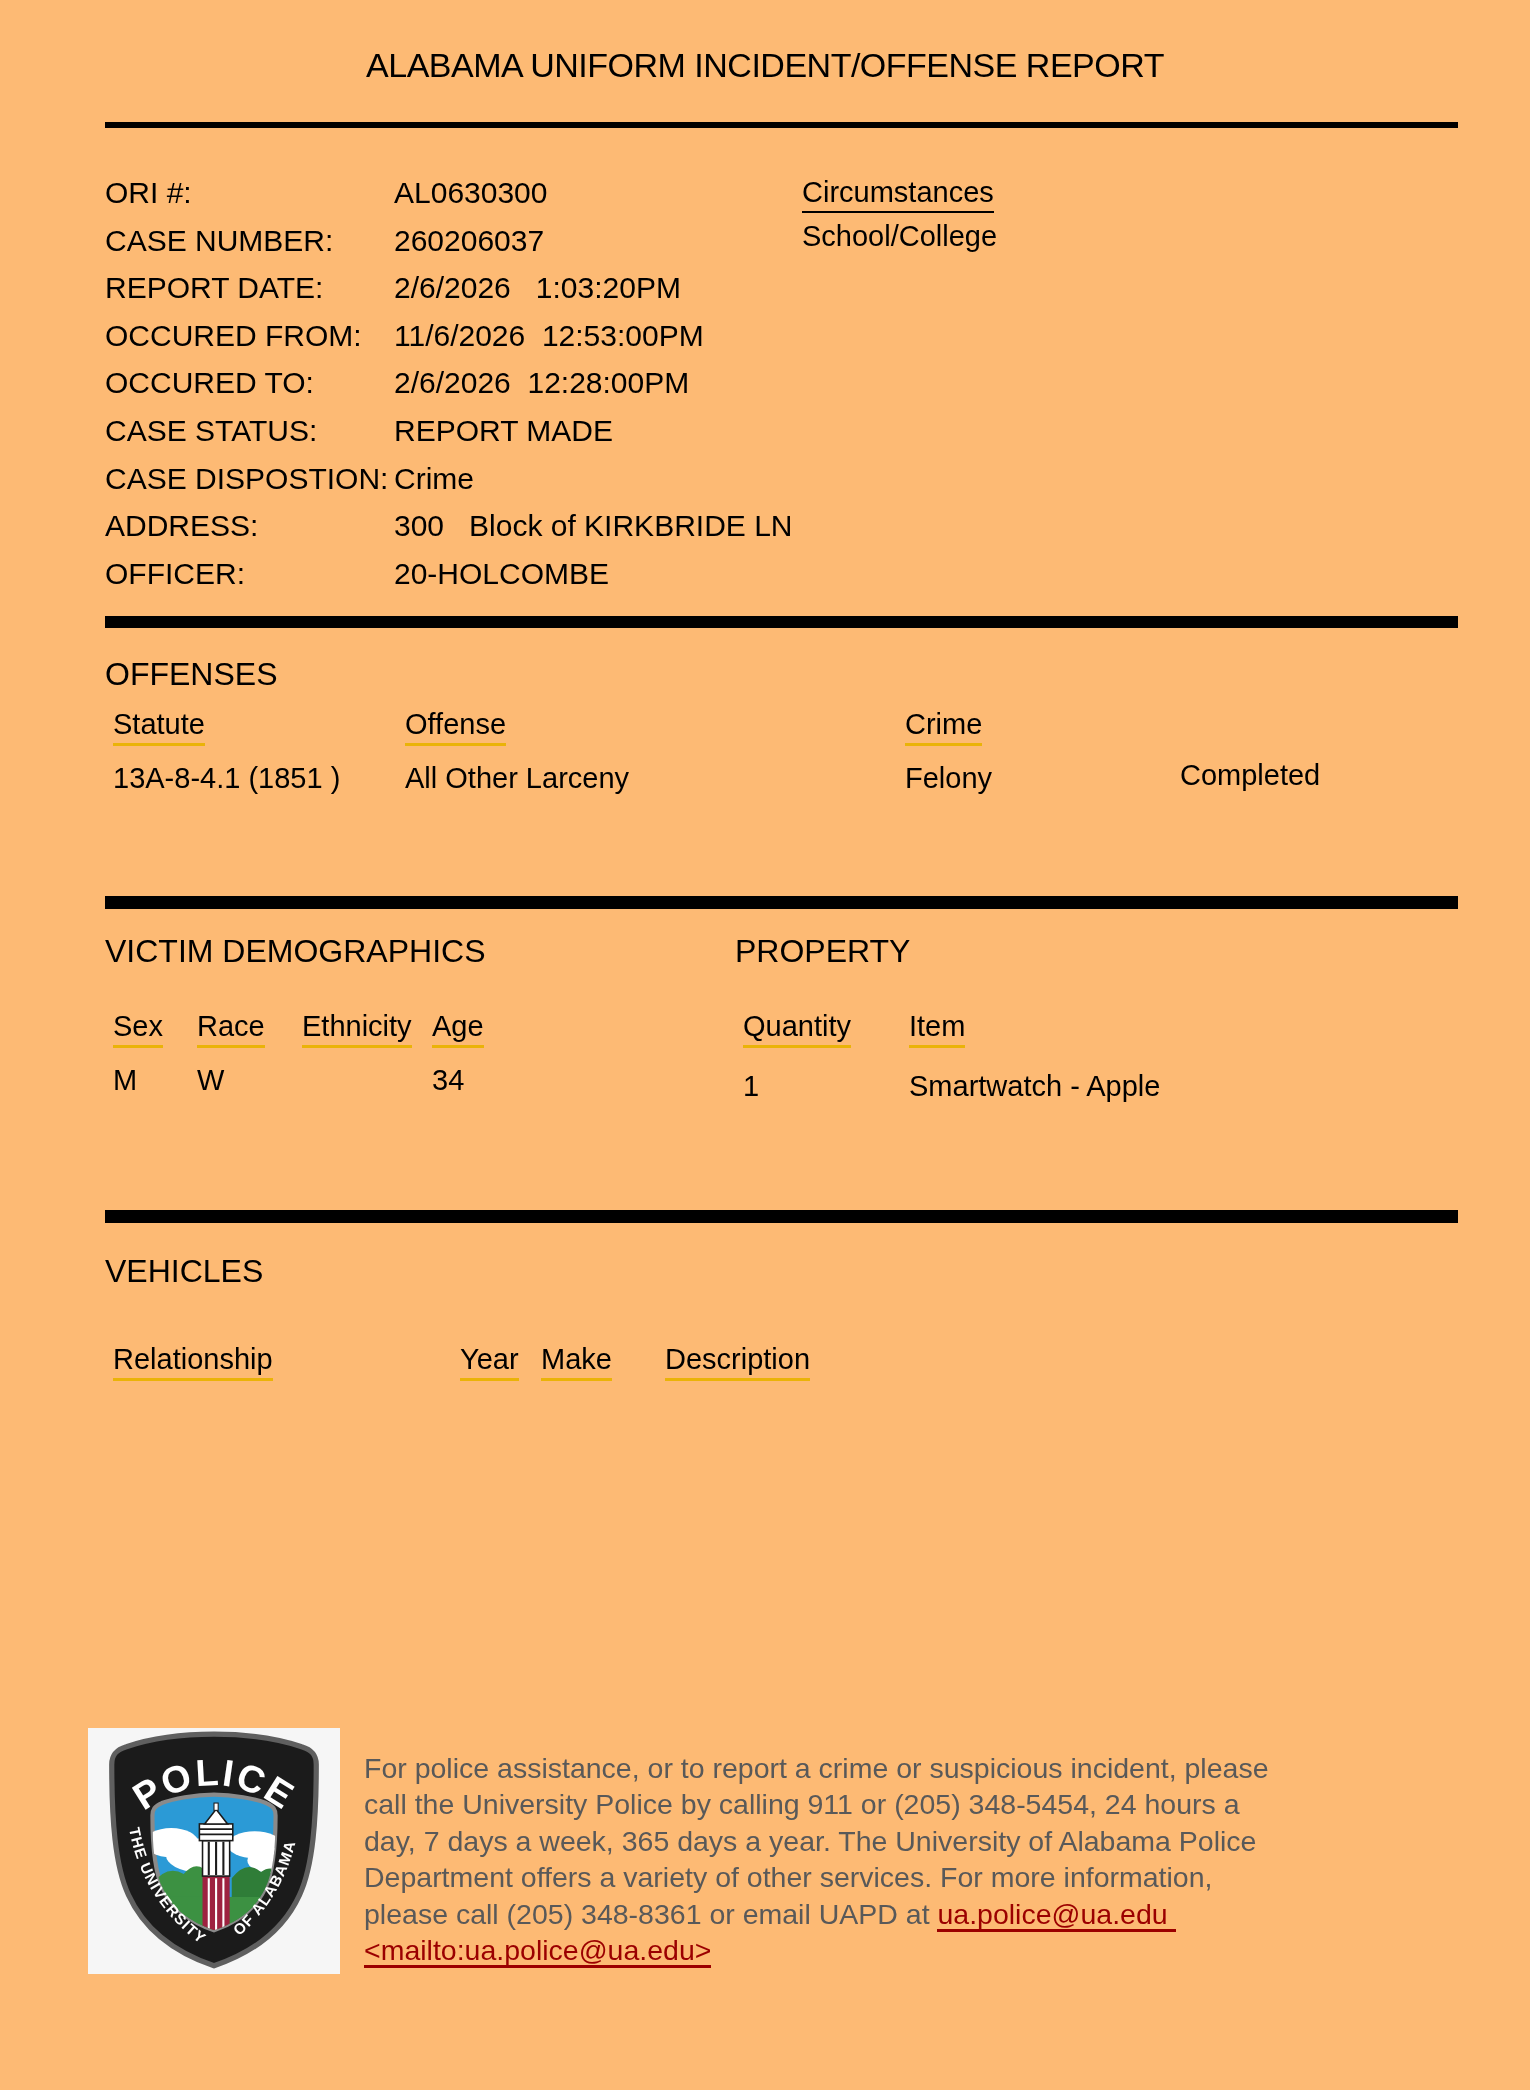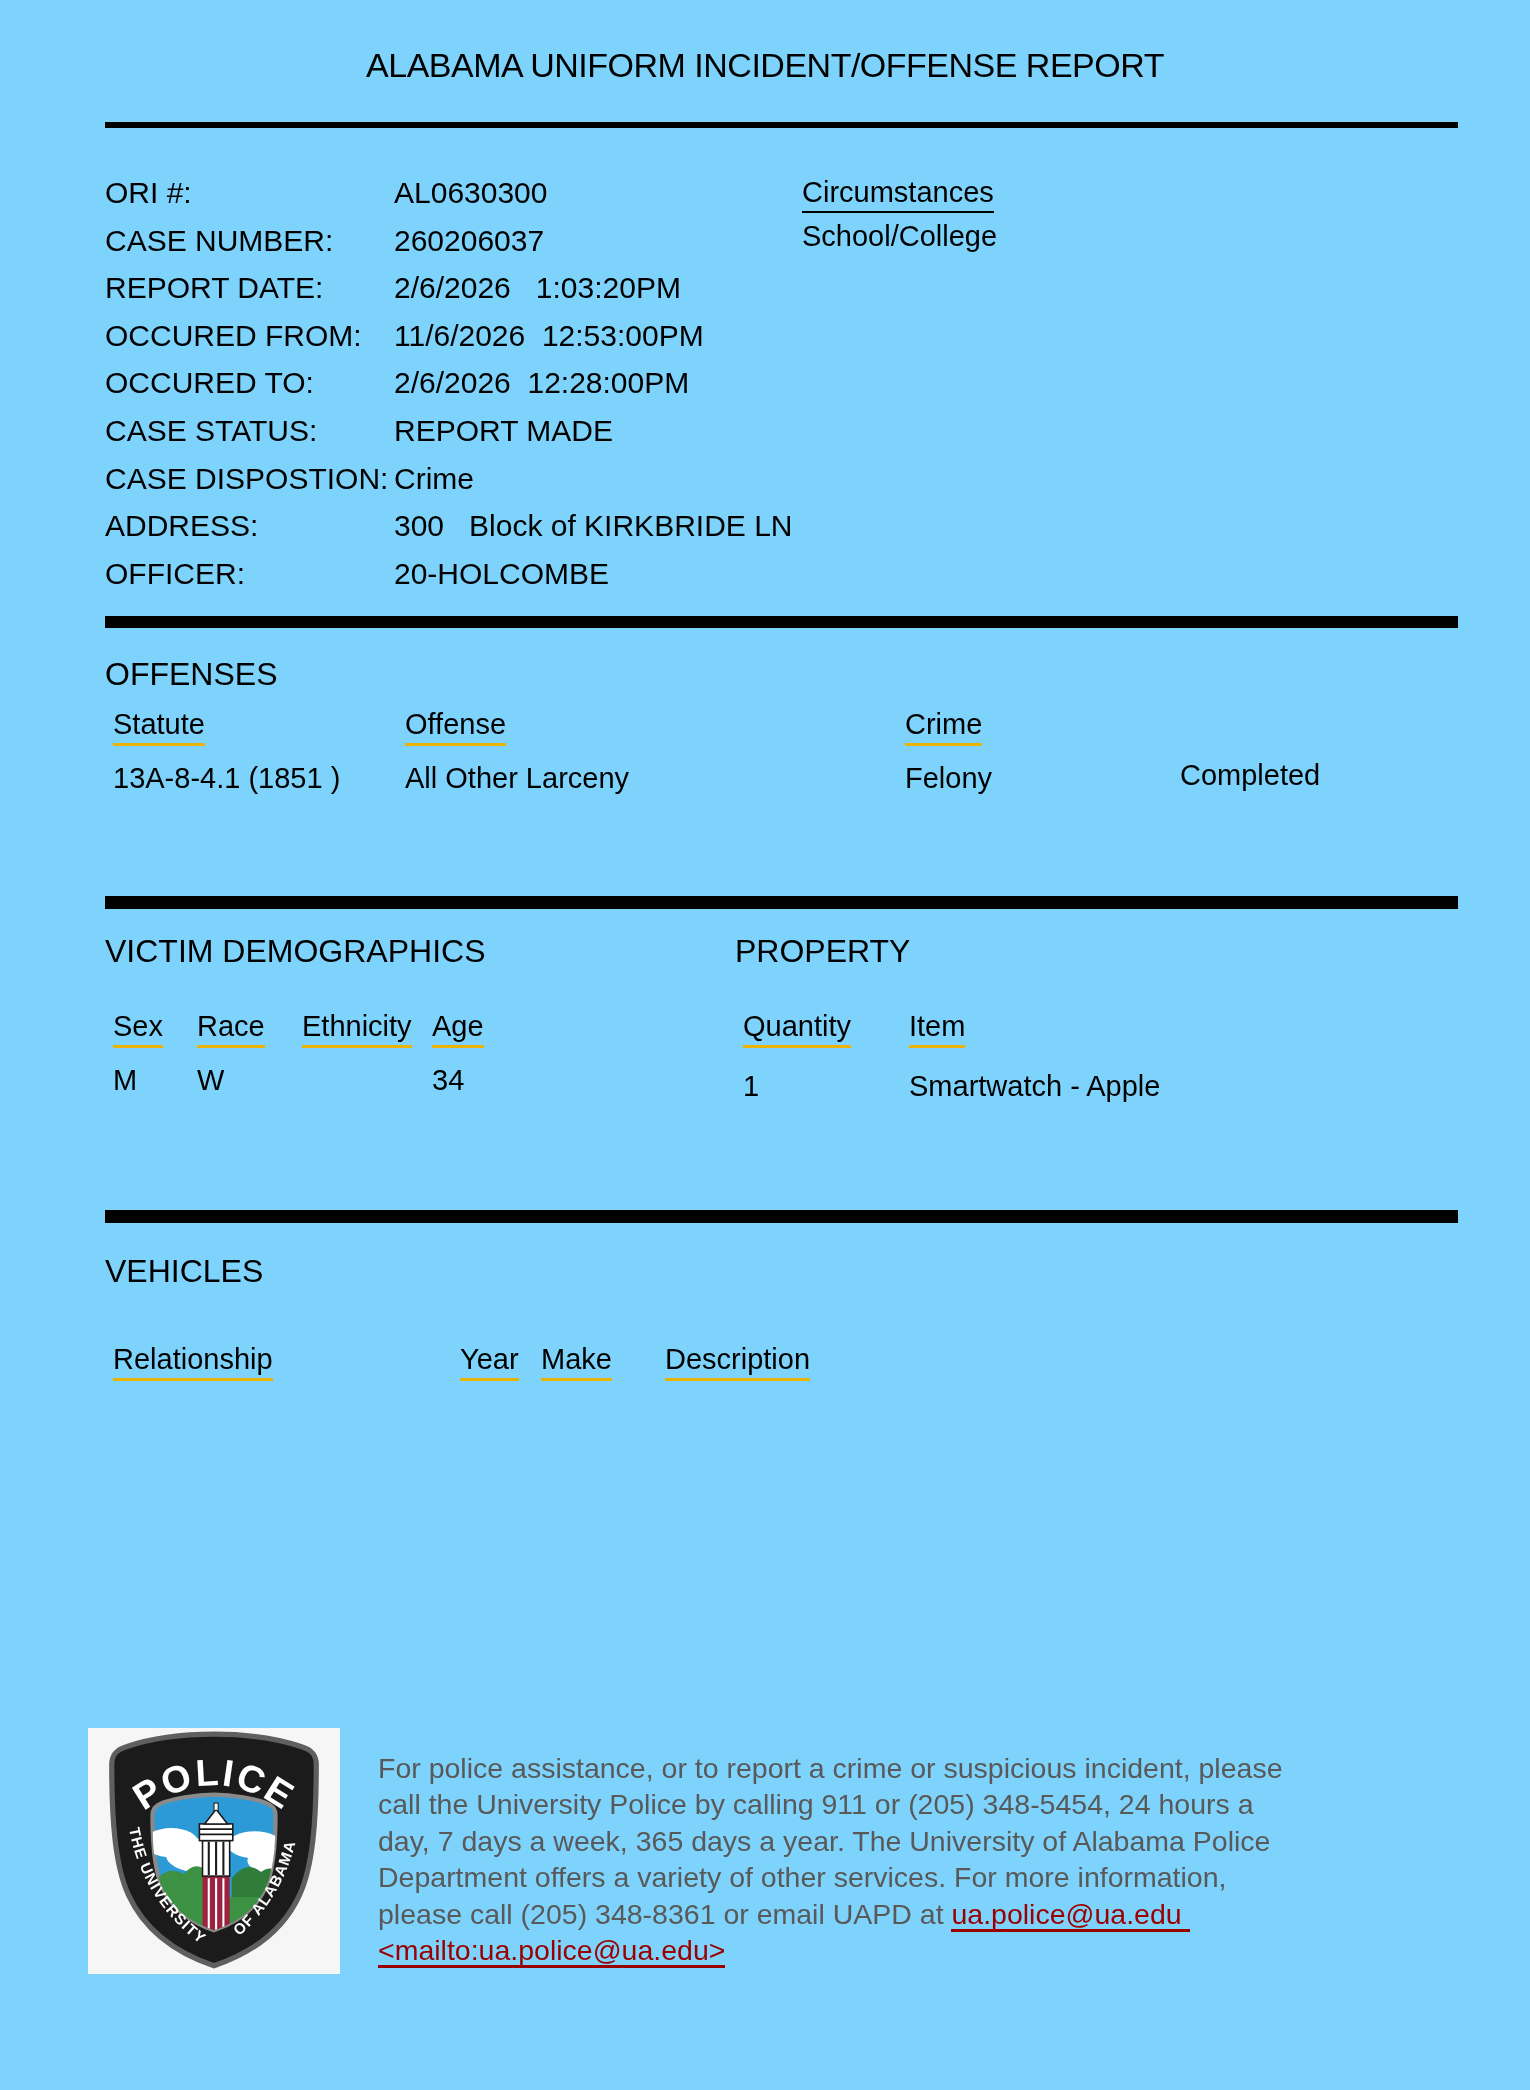--- a/index.html
+++ b/index.html
@@ -1,17 +1,17 @@
 <!DOCTYPE html>
 <html><head>
 <meta charset="utf-8">
 <style>
   html,body{margin:0;padding:0;background:#fff;}
   .page{
-    position:relative;width:1530px;height:2090px;background:#7dd3fc;
+    position:relative;width:1530px;height:2090px;background:#fdba74;
     font-family:"Liberation Sans",sans-serif;color:#000;overflow:hidden;
   }
   .title{
     position:absolute;top:46px;left:0;width:100%;text-align:center;
     font-size:34px;letter-spacing:-0.5px;white-space:pre;
   }
   .rule{position:absolute;left:105px;width:1353px;background:#000;}
   .rule-thin{top:122px;height:6px;}
   .rule-2{top:616px;height:12px;}
   .rule-3{top:896px;height:13px;}
@@ -29,21 +29,21 @@
   .section-heading{position:absolute;font-size:32px;white-space:pre;}
   .col{position:absolute;font-size:29px;}
   .col-header{display:inline-block;border-bottom:3px solid #eab308;padding-bottom:2px;white-space:pre;}
   .col .cell{margin-top:16px;white-space:pre;}
   .cell-floating{position:absolute;font-size:29px;white-space:pre;}
 
   .badge-box{position:absolute;left:88px;top:1728px;width:252px;height:246px;background:#f6f6f6;}
   .badge-box svg{position:absolute;left:3px;top:2px;}
 
   .footer-text{
-    position:absolute;left:378px;top:1750px;font-size:28.5px;line-height:36.4px;
+    position:absolute;left:364px;top:1750px;font-size:28.5px;line-height:36.4px;
     color:#595959;
   }
   .footer-text .fline{white-space:pre;}
   .flink{
     color:#9B0000;text-decoration:none;border-bottom:3px solid #9B0000;
     white-space:pre;display:inline-block;line-height:30px;
   }
 </style>
 </head>
 <body>

